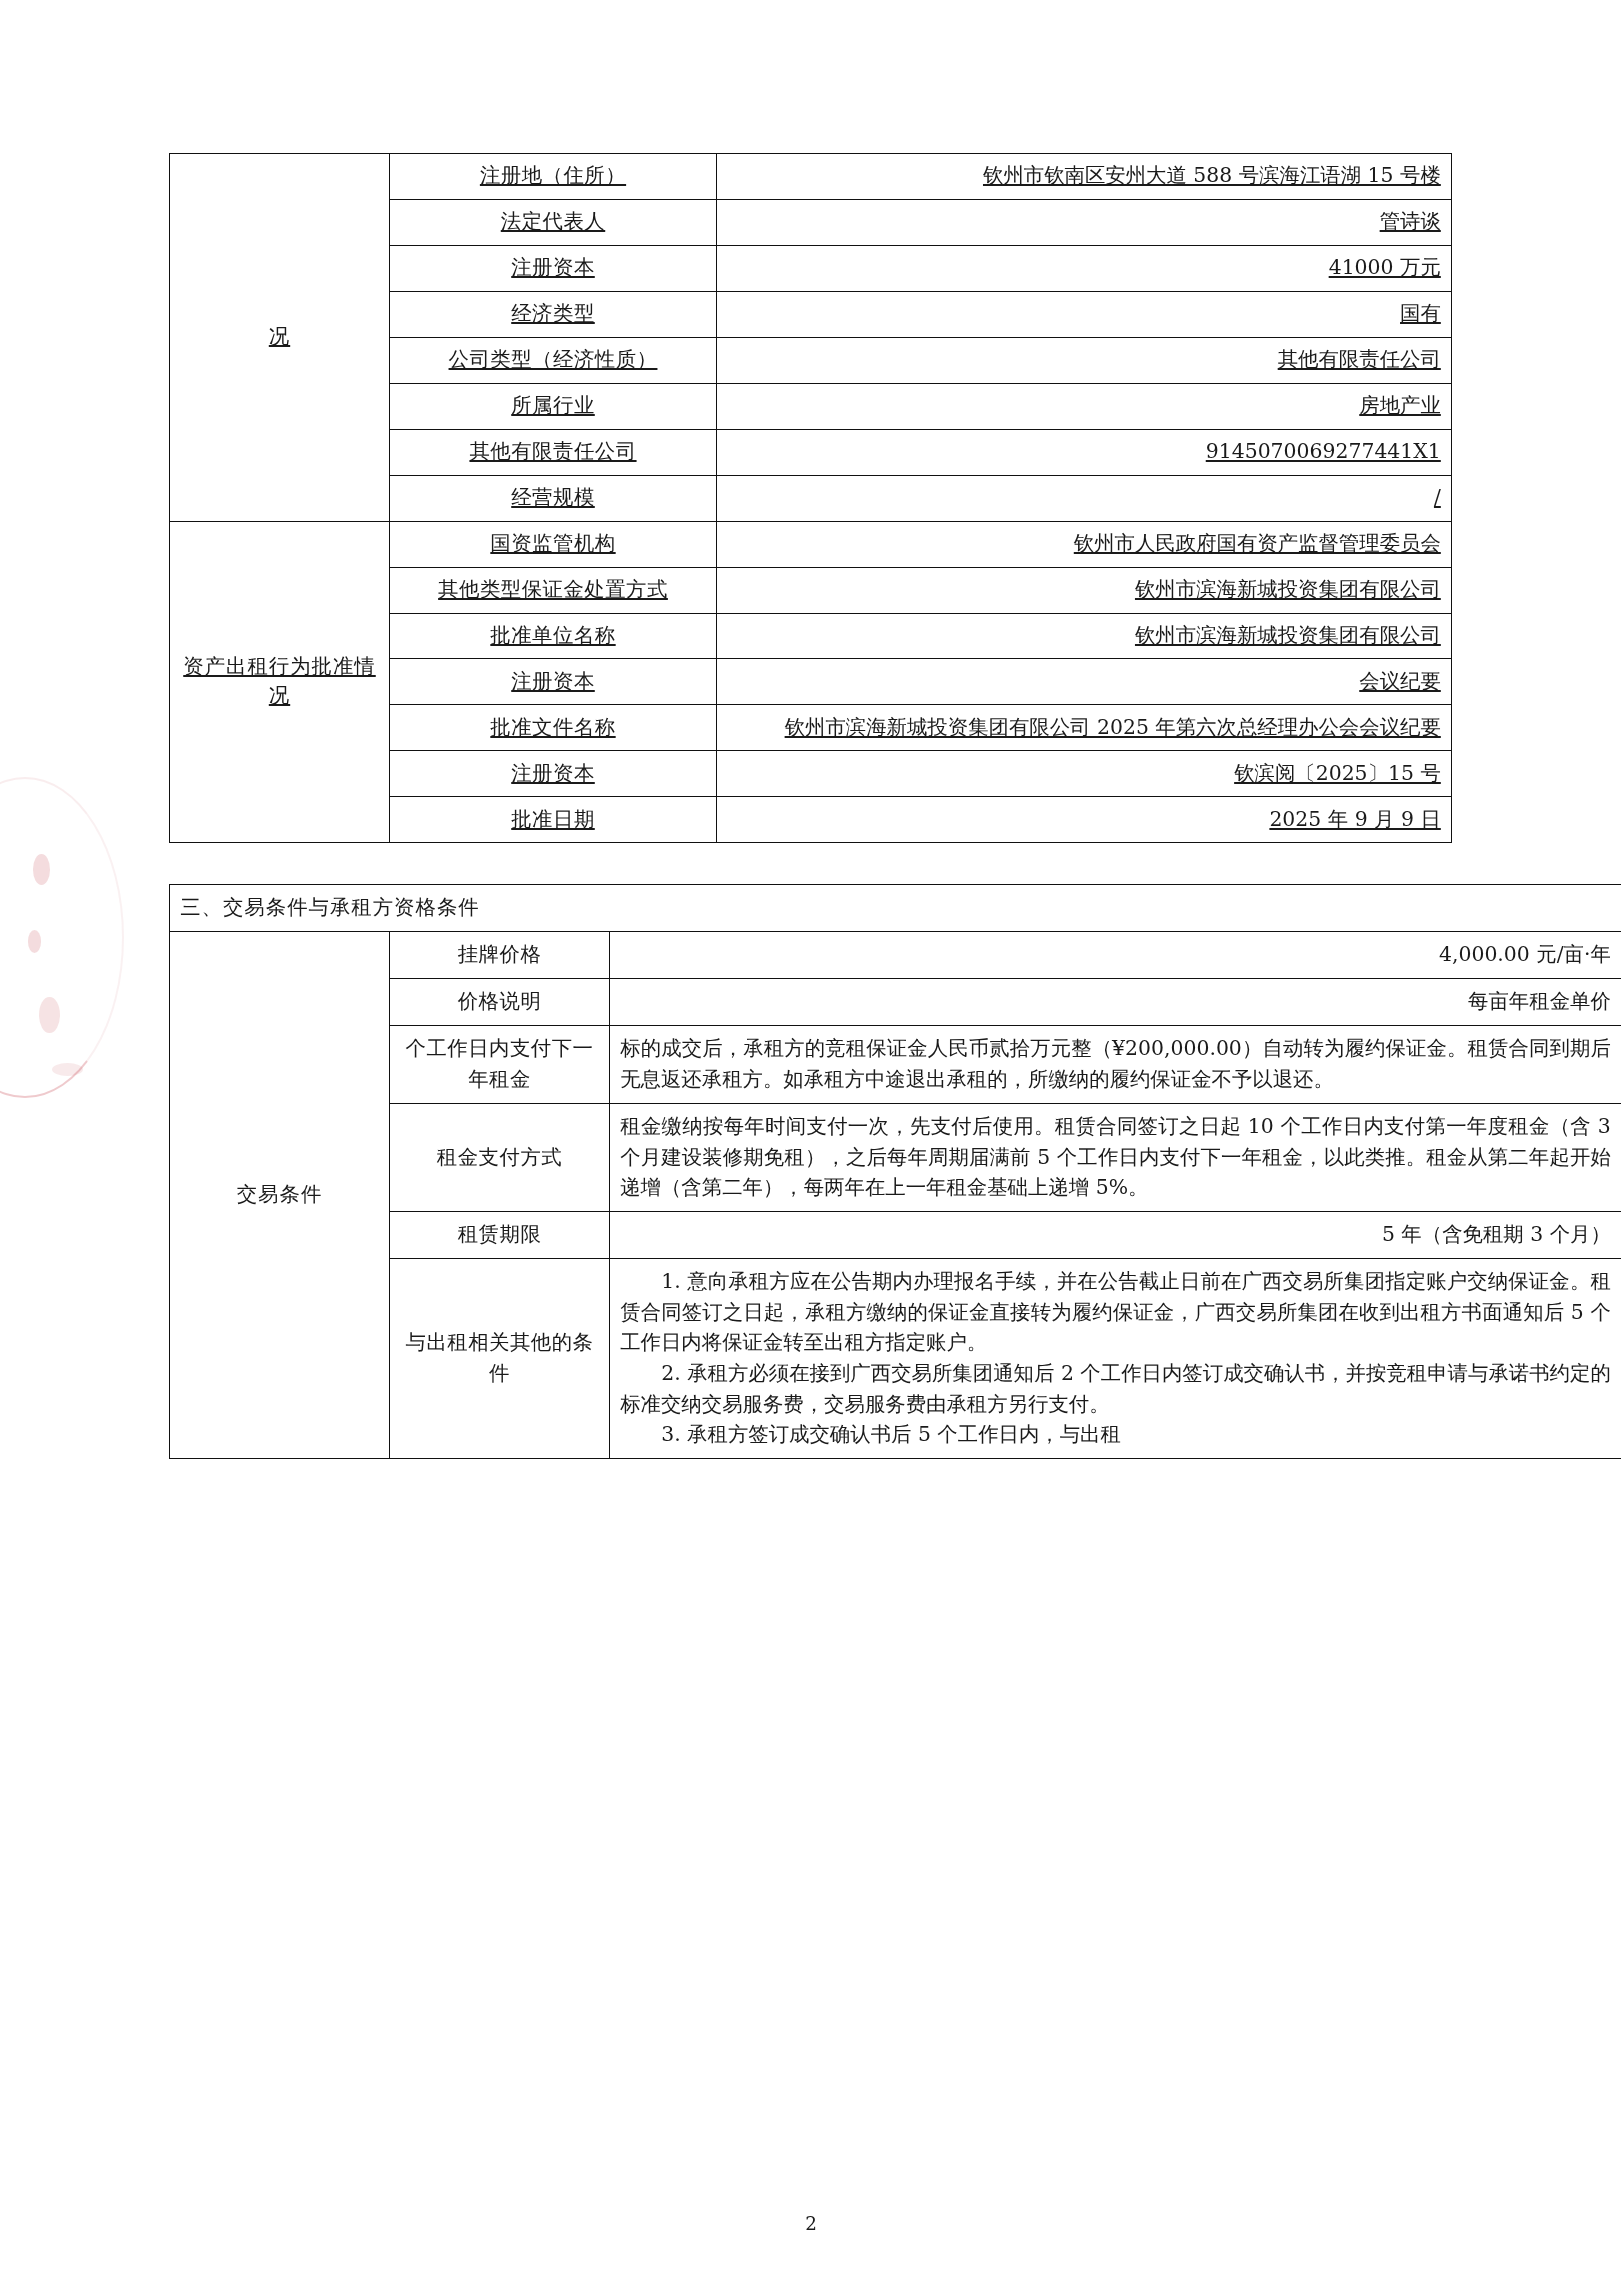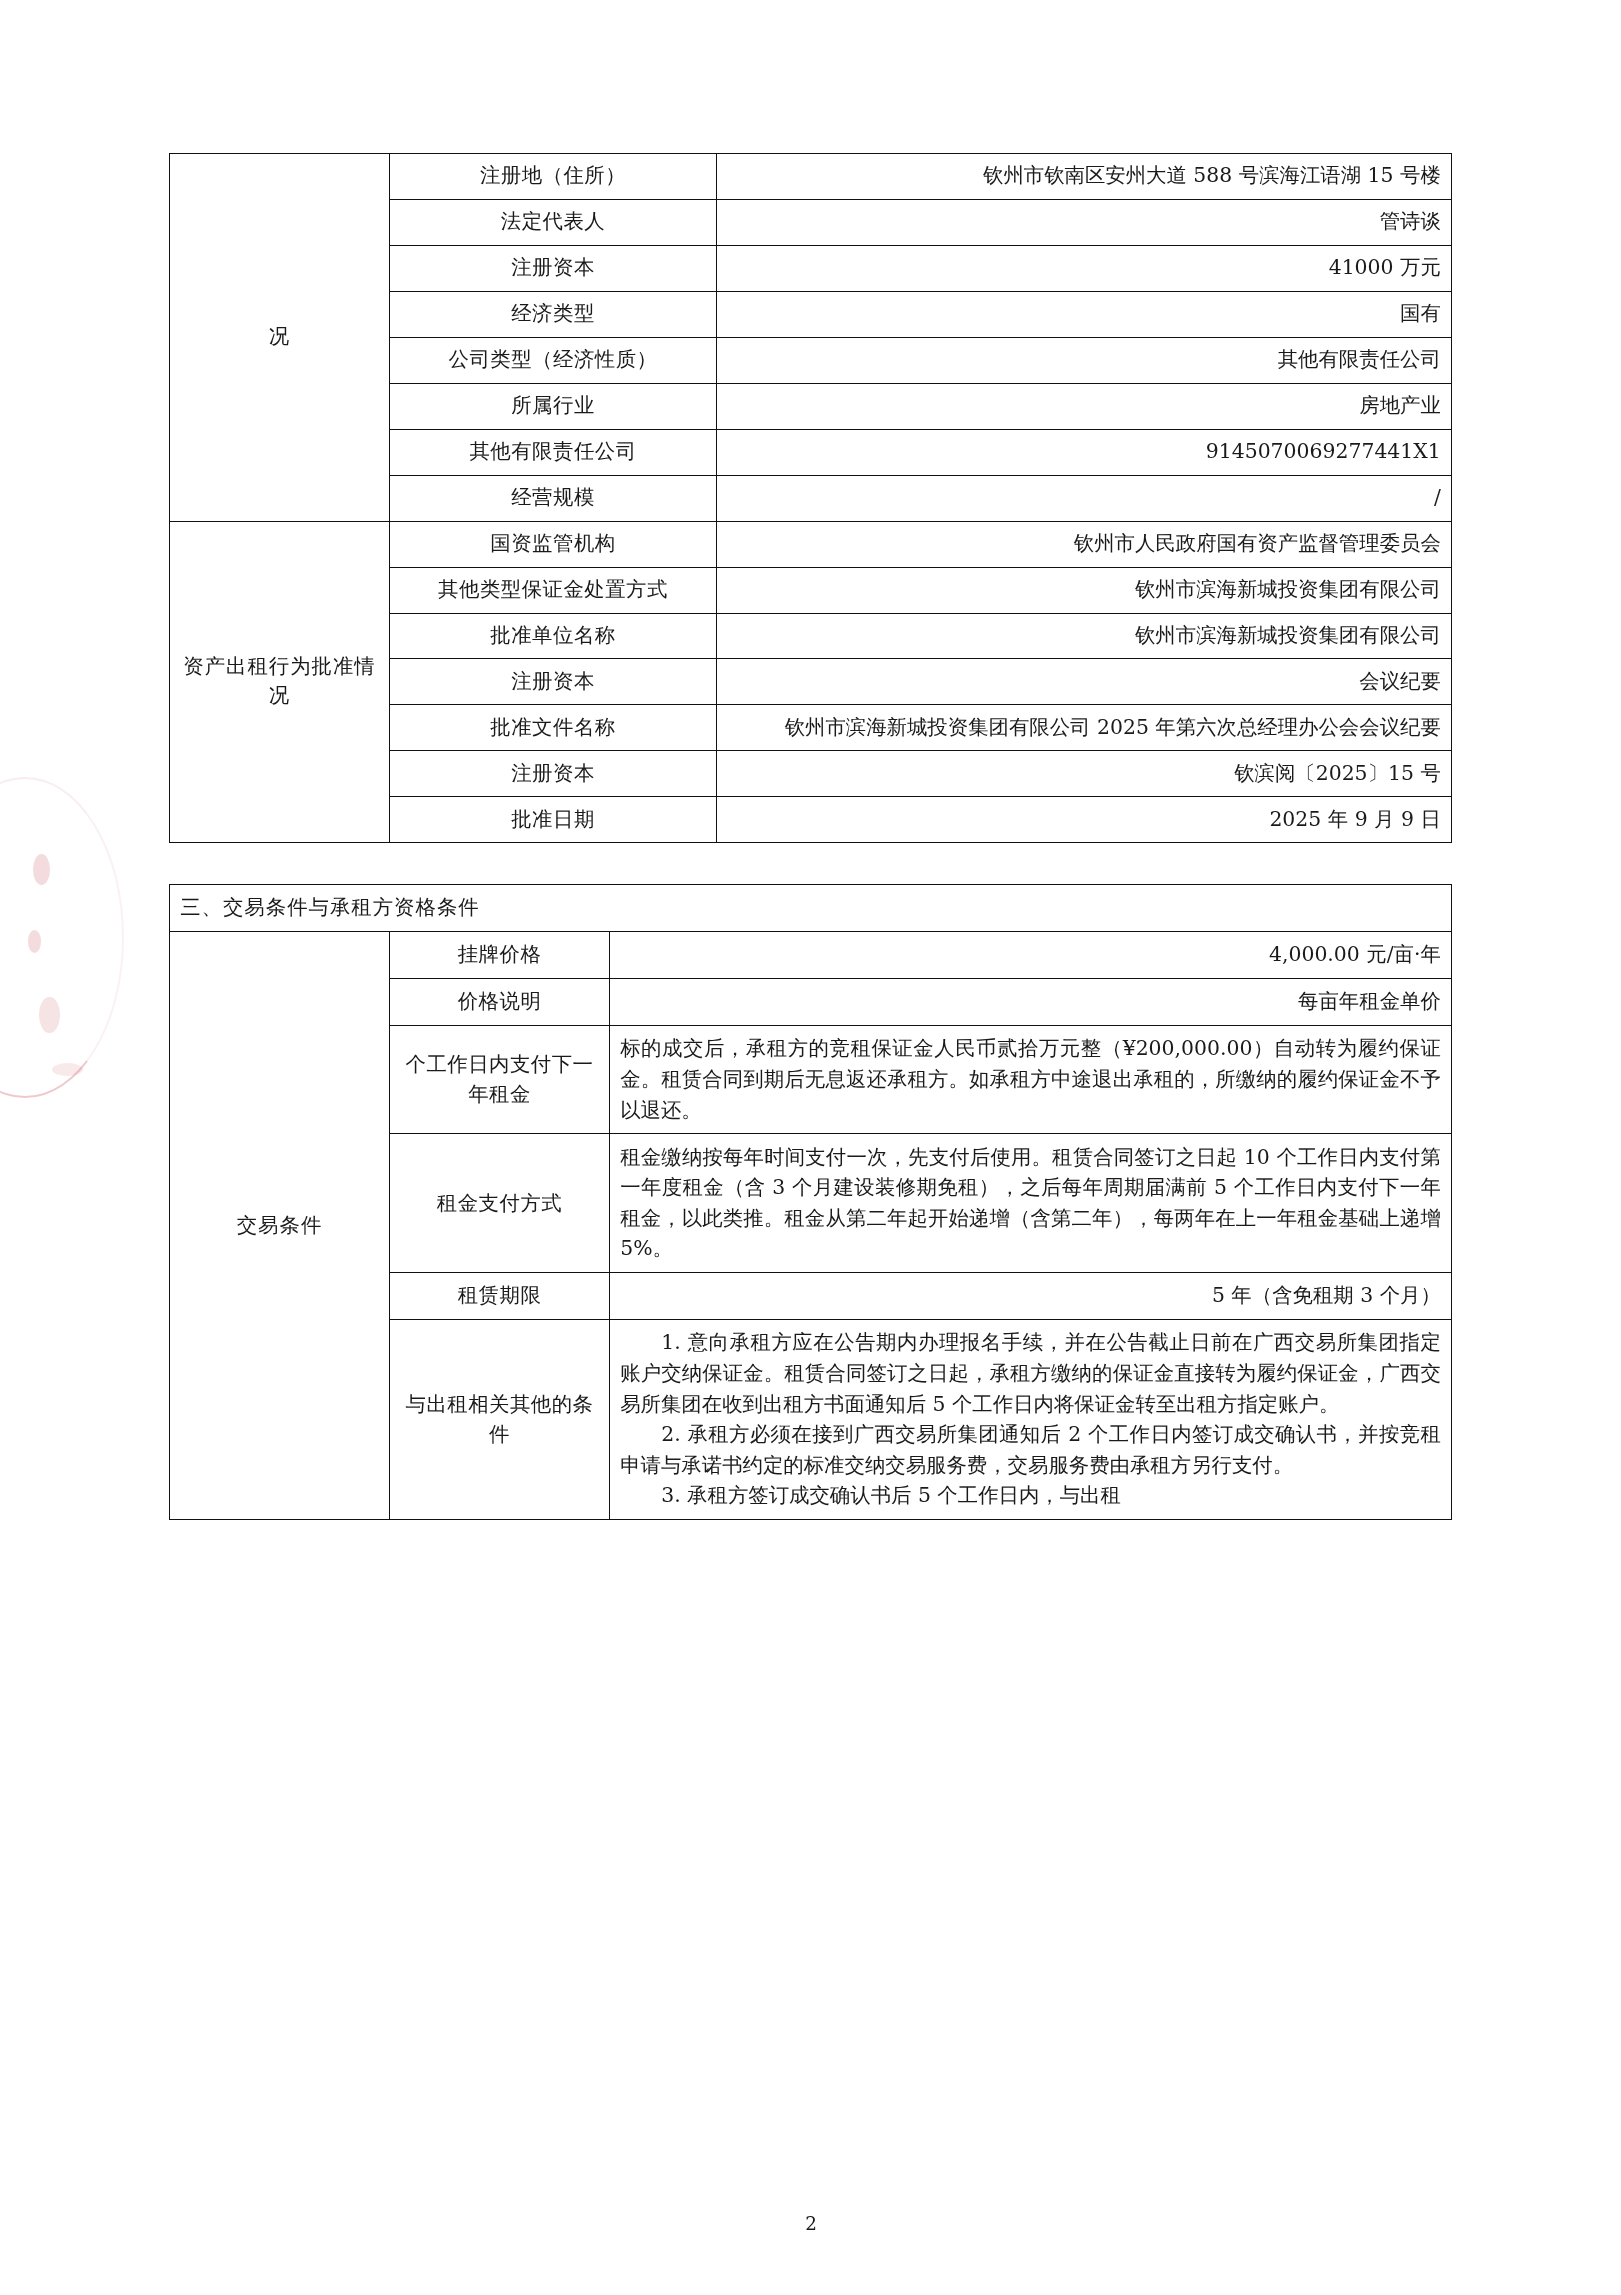--- a/index.html
+++ b/index.html
@@ -49,41 +49,42 @@
     border-collapse: collapse;
     width: 1283px;
     table-layout: fixed;
   }
   table.doc td {
     border: 1px solid #111;
     padding: 7.2px 10.2px 8.2px 10.2px;
     font-size: 20.4px;
     line-height: 1.45;
     vertical-align: middle;
+    text-decoration: underline;
   }
   td.label-cell {
     text-align: center;
     letter-spacing: 0.5px;
   }
   td.value-cell {
     text-align: right;
   }
   td.rowhead {
     text-align: center;
     letter-spacing: 1px;
     line-height: 1.6;
   }
   .col-a { width: 220px; }
   .col-b { width: 327px; }
   .spacer {
     height: 41px;
   }
   table.doc2 {
     border-collapse: collapse;
-    width: 1283px;
+    width: 1453px;
     table-layout: fixed;
   }
   table.doc2 td {
     border: 1px solid #111;
     padding: 7.2px 10.2px 8.2px 10.2px;
     font-size: 20.4px;
     line-height: 1.5;
     vertical-align: middle;
   }
   .section-title td {

